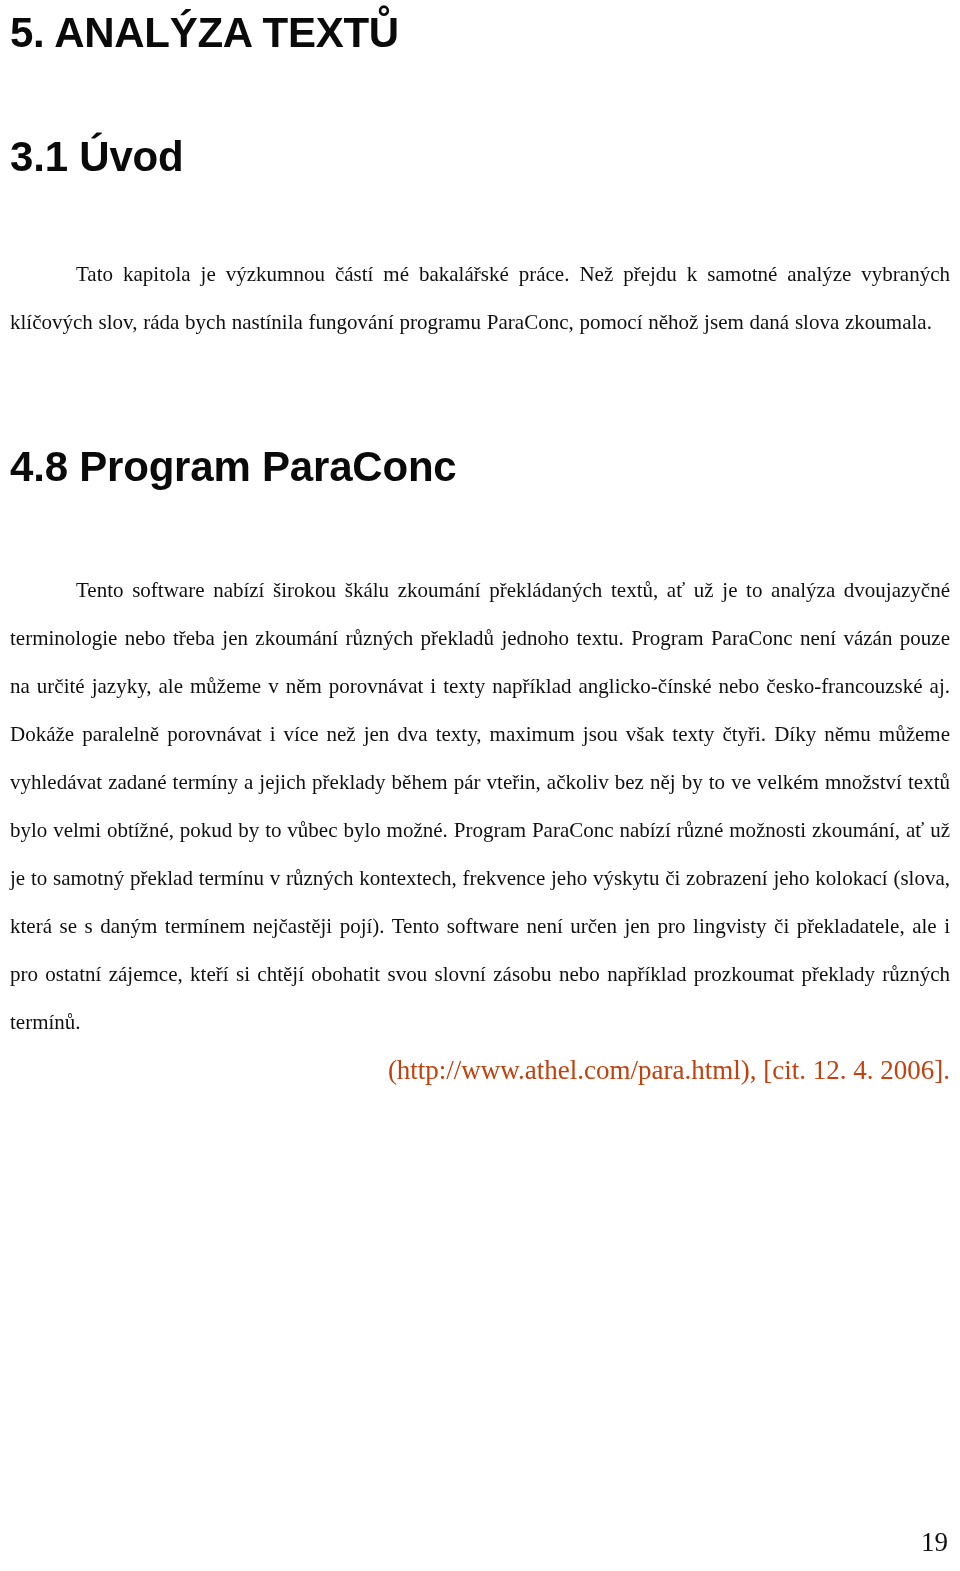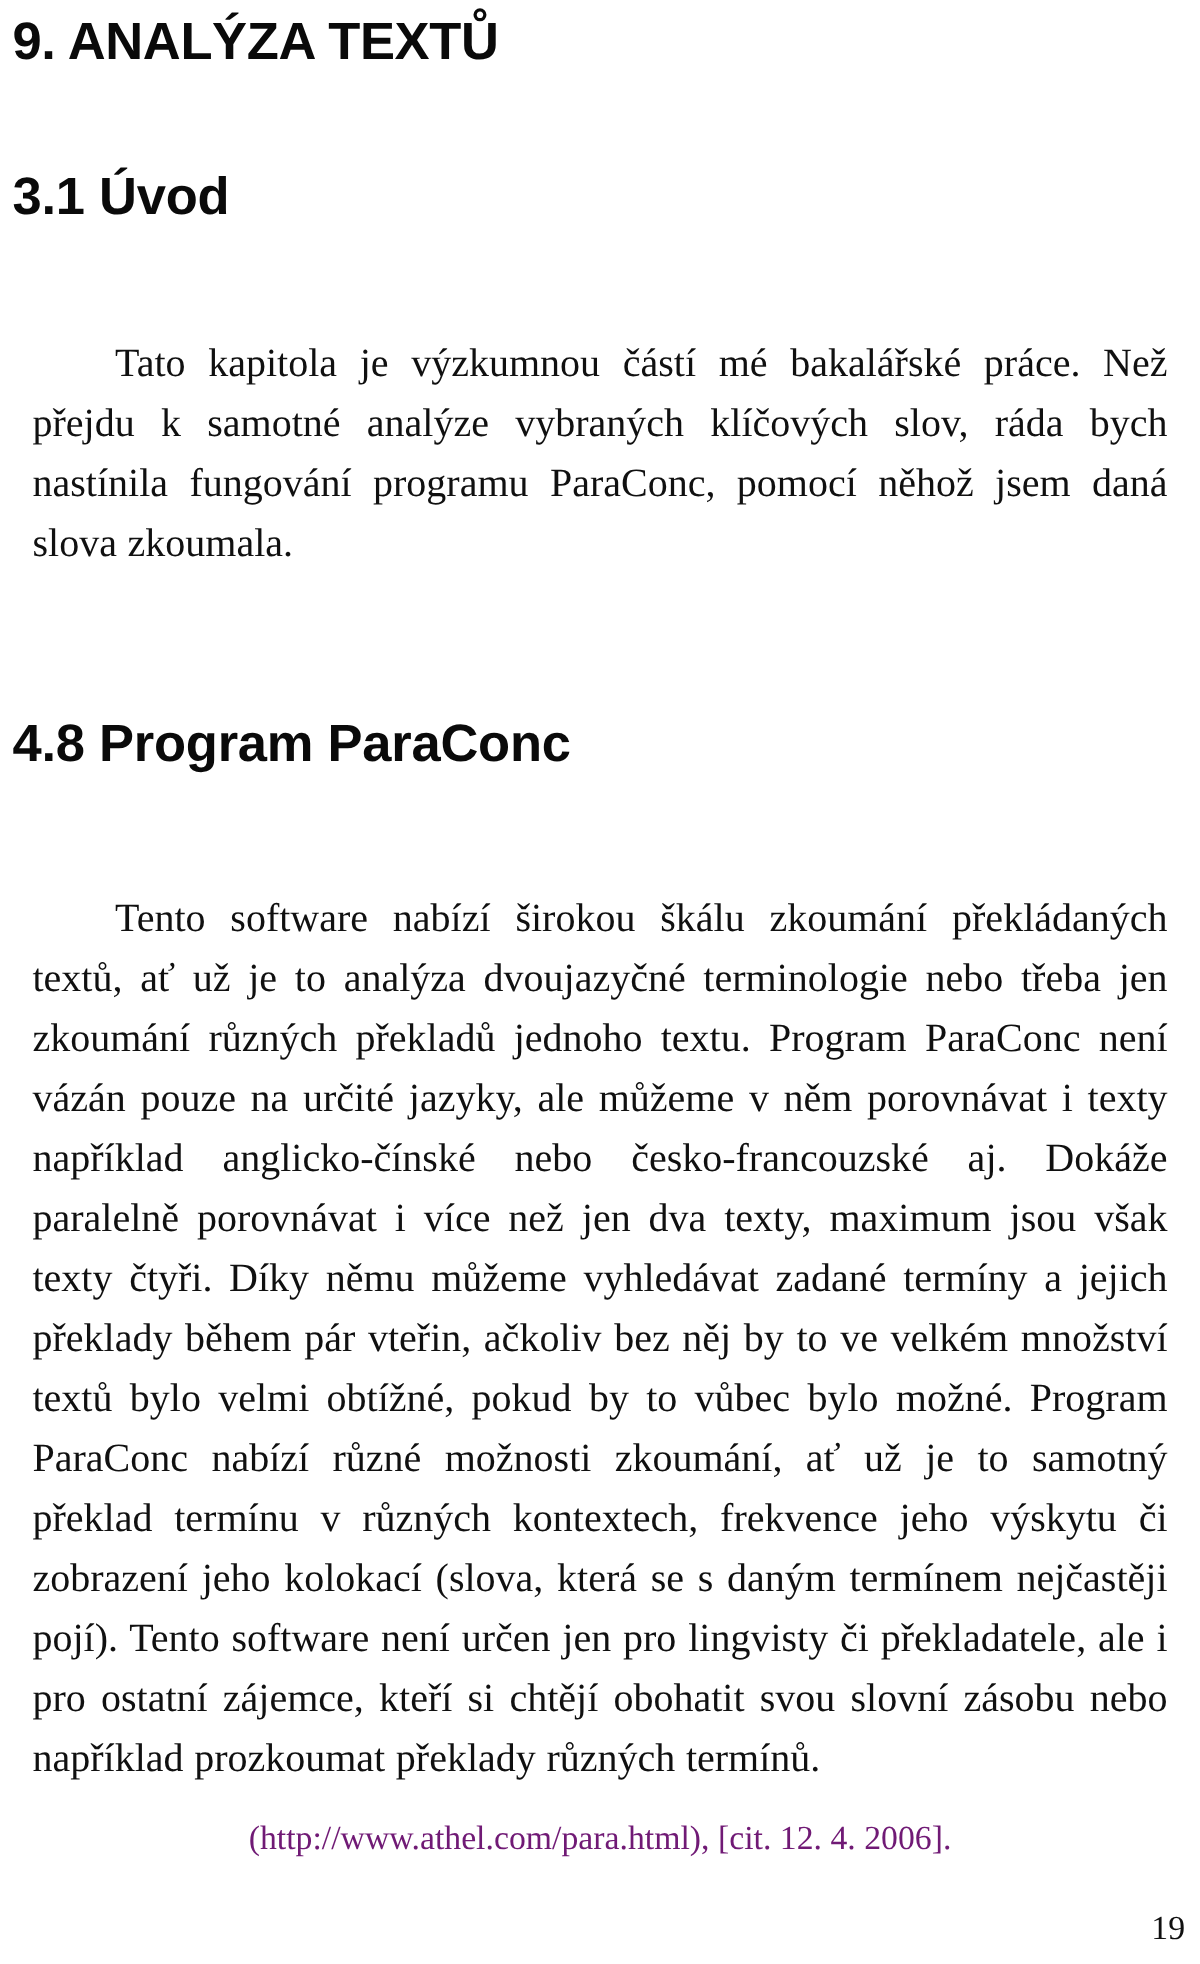--- a/index.html
+++ b/index.html
@@ -50,38 +50,38 @@
   }
 
   .gap-after-chapter { height: 78px; }
   .gap-after-h31     { height: 72px; }
   .gap-after-p1      { height: 100px; }
   .gap-after-h32     { height: 78px; }
 
   
   .body-par {
     font-family: "Liberation Serif", "DejaVu Serif", serif;
-    font-size: 32px;
+    font-size: 21px;
     line-height: 48px;
     color: #101010;
     text-align: justify;
     text-justify: inter-word;
-    margin: 16px;
+    margin: 0;
     text-indent: 66px;
     word-spacing: 0.5px;
     -webkit-hyphens: none;
     hyphens: none;
   }
 
   .cite-line {
     font-family: "Liberation Serif", "DejaVu Serif", serif;
     font-size: 27px;
     line-height: 48px;
-    color: #701a75;
-    text-align: center;
+    color: #c2410c;
+    text-align: right;
     text-indent: 0;
     margin: 0;
     white-space: nowrap;
   }
 
   
   .page-number {
     position: absolute;
     right: 12px;
     bottom: 14px;
@@ -91,21 +91,21 @@
     color: #101010;
   }
 </style>
 </head>
 <body>
 
 <div class="page">
 
   <div class="content">
 
-    <h1 class="h-chapter">9. ANALÝZA TEXTŮ</h1>
+    <h1 class="h-chapter">5. ANALÝZA TEXTŮ</h1>
 
     <div class="gap-after-chapter"></div>
 
     <h2 class="h-section">3.1 Úvod</h2>
 
     <div class="gap-after-h31"></div>
 
     <p class="body-par">Tato kapitola je výzkumnou částí mé bakalářské práce. Než přejdu k samotné analýze vybraných klíčových slov, ráda bych nastínila fungování programu ParaConc, pomocí něhož jsem daná slova zkoumala.</p>
 
     <div class="gap-after-p1"></div>

